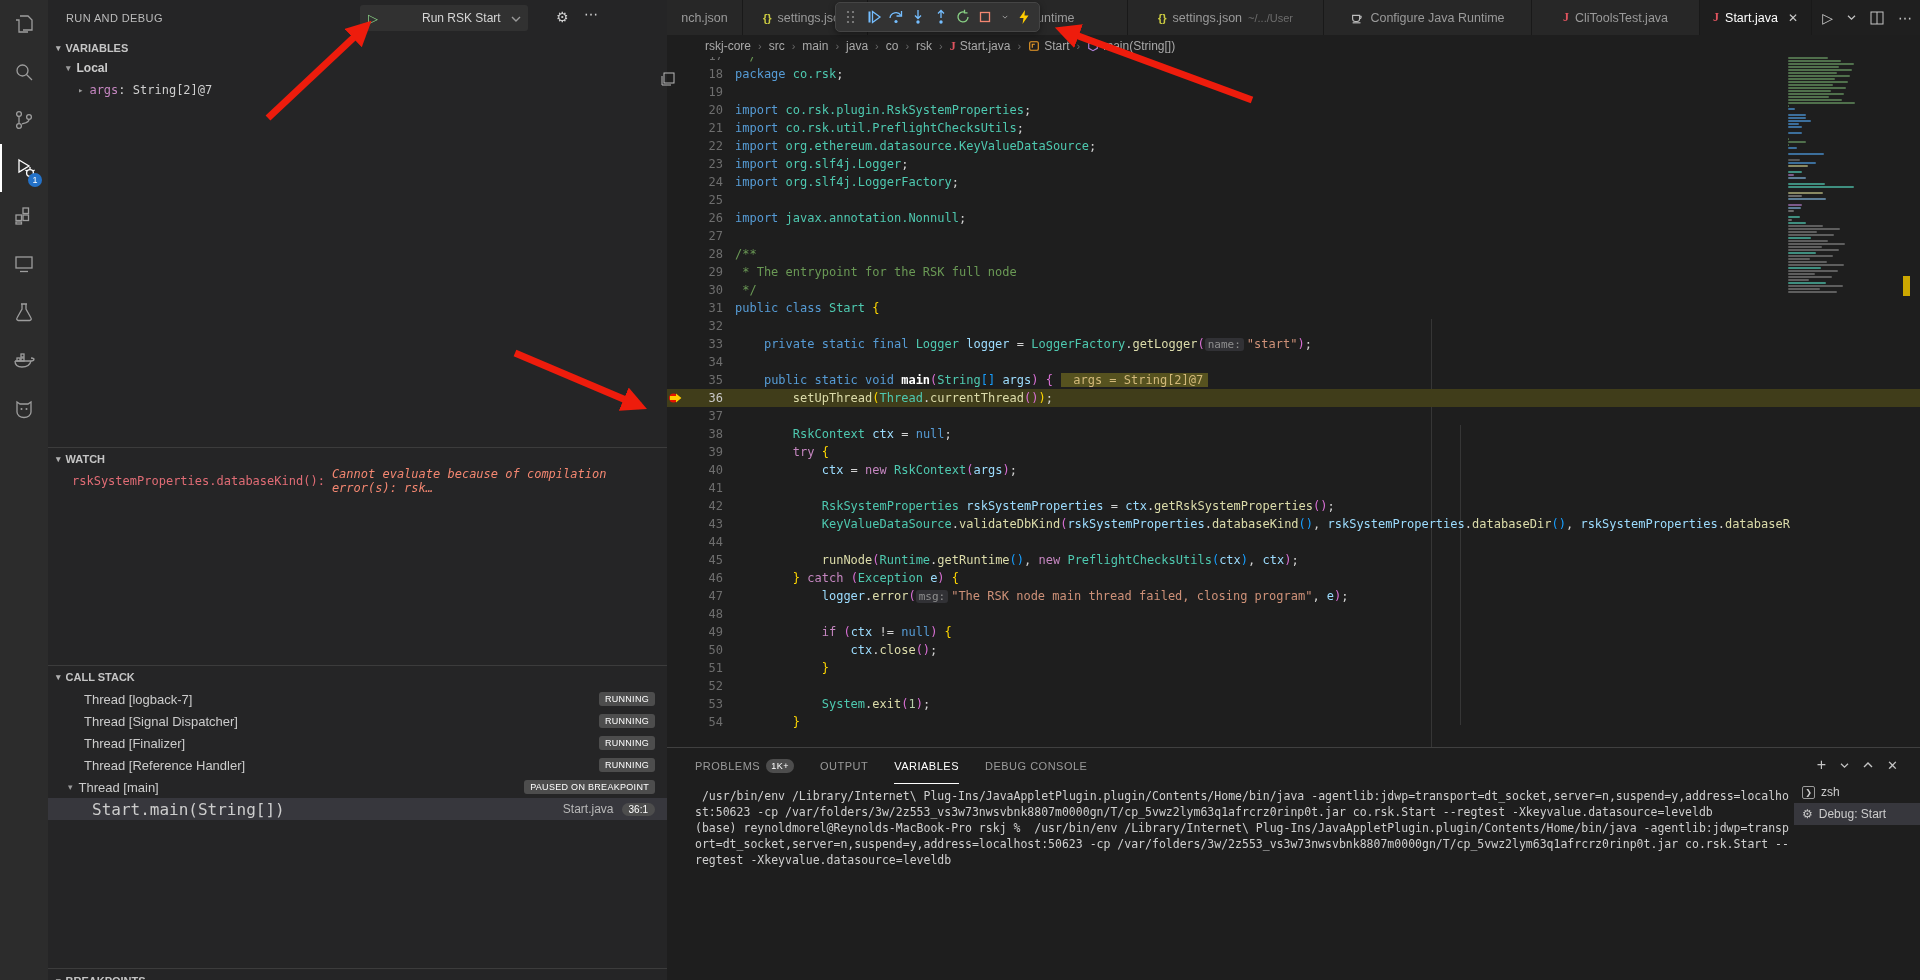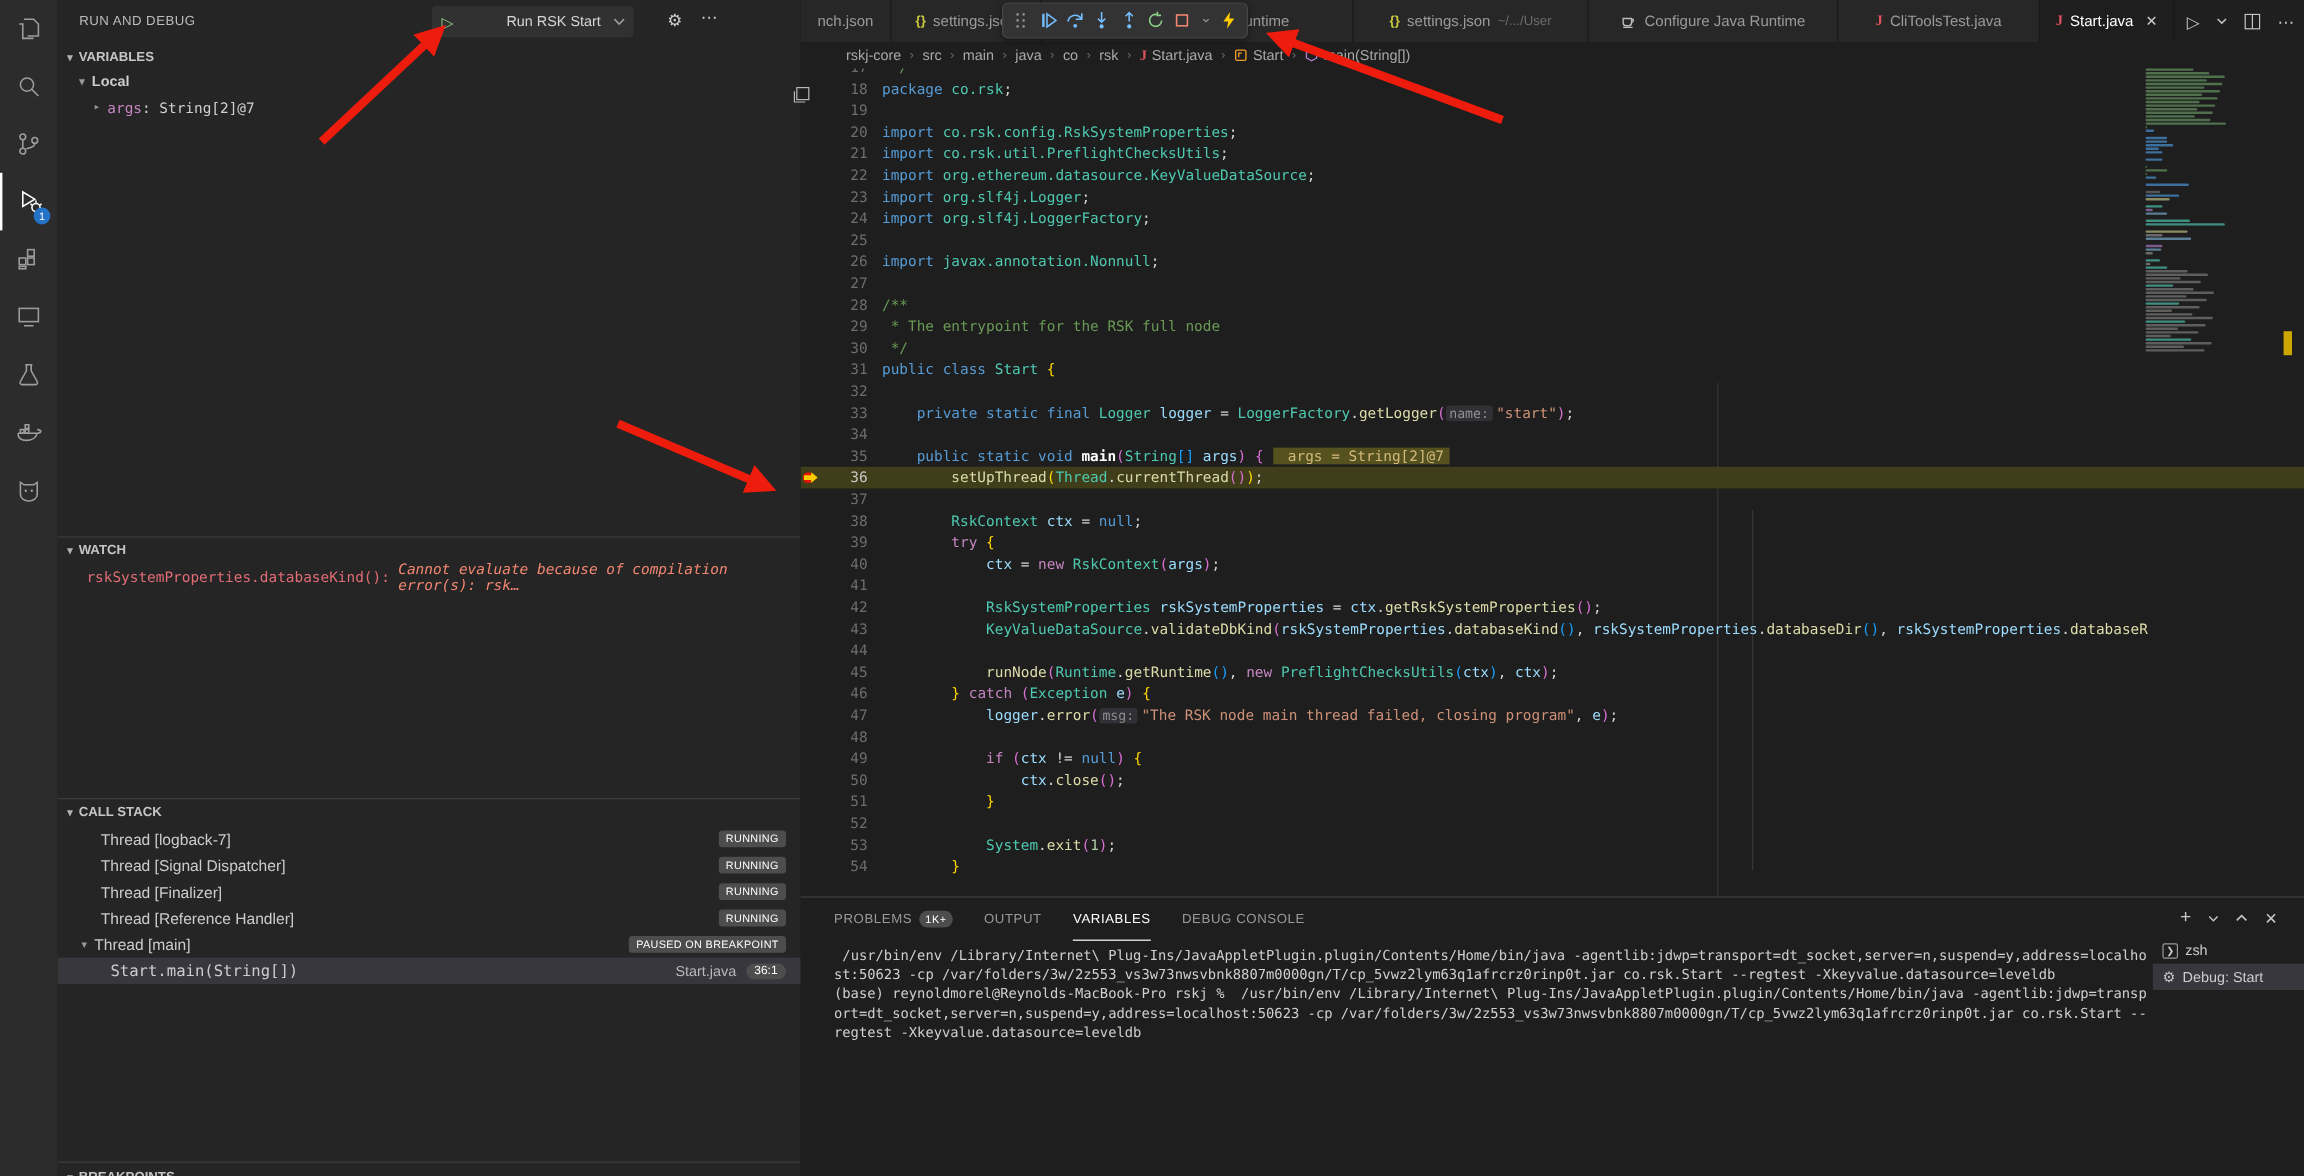--- a/index.html
+++ b/index.html
@@ -237,21 +237,21 @@
         <div class="cs-row" style="top: 754px;">
           <span class="cs-name">Thread [Reference Handler]</span>
           <span class="badge-pill">RUNNING</span>
         </div>
         <div class="cs-row" style="top: 776px;">
           <span class="tw-small" style="margin-left:20px">▾</span>
           <span>Thread [main]</span>
           <span class="badge-pill">PAUSED ON BREAKPOINT</span>
         </div>
         <div class="cs-row frame-row" style="top: 798px;">
-          <span class="mono" style="margin-left:44px;font-size:13px">Start.main(String[])</span>
+          <span class="mono" style="margin-left:44px;font-size:16px">Start.main(String[])</span>
   <span class="frame-right">
             <span class="frame-file">Start.java</span>
   <span class="line-pill">36:1</span>
           </span>
         </div>
       </div>
 
     <div class="section-divider" style="top:968px"></div>
     <div class="sec-header" style="top:971px">
       <span class="tw">▾</span>
@@ -434,21 +434,21 @@
         </span>
       </div>
 
     <div id="code">
       <div class="iguide" style="left:764px; top:262px; height:428px;"></div>
       <div class="iguide" style="left:793px; top:368px; height:300px;"></div>
       <div id="code-inner">
           <div class="crow"><span class="lnum">17</span><span class="tk-com"> */</span></div>
           <div class="crow"><span class="lnum">18</span><span class="tk-kw">package </span><span class="tk-ns">co.rsk</span><span class="tk-pl">;</span></div>
           <div class="crow"><span class="lnum">19</span></div>
-          <div class="crow"><span class="lnum">20</span><span class="tk-kw">import </span><span class="tk-ns">co.rsk.config.RskSystemProperties</span><span class="tk-pl">;</span></div>
+          <div class="crow"><span class="lnum">20</span><span class="tk-kw">import </span><span class="tk-ns">co.rsk.plugin.RskSystemProperties</span><span class="tk-pl">;</span></div>
           <div class="crow"><span class="lnum">21</span><span class="tk-kw">import </span><span class="tk-ns">co.rsk.util.PreflightChecksUtils</span><span class="tk-pl">;</span></div>
           <div class="crow"><span class="lnum">22</span><span class="tk-kw">import </span><span class="tk-ns">org.ethereum.datasource.KeyValueDataSource</span><span class="tk-pl">;</span></div>
           <div class="crow"><span class="lnum">23</span><span class="tk-kw">import </span><span class="tk-ns">org.slf4j.Logger</span><span class="tk-pl">;</span></div>
           <div class="crow"><span class="lnum">24</span><span class="tk-kw">import </span><span class="tk-ns">org.slf4j.LoggerFactory</span><span class="tk-pl">;</span></div>
           <div class="crow"><span class="lnum">25</span></div>
           <div class="crow"><span class="lnum">26</span><span class="tk-kw">import </span><span class="tk-ns">javax.annotation.Nonnull</span><span class="tk-pl">;</span></div>
           <div class="crow"><span class="lnum">27</span></div>
           <div class="crow"><span class="lnum">28</span><span class="tk-com">/**</span></div>
           <div class="crow"><span class="lnum">29</span><span class="tk-com"> * The entrypoint for the RSK full node</span></div>
           <div class="crow"><span class="lnum">30</span><span class="tk-com"> */</span></div>

